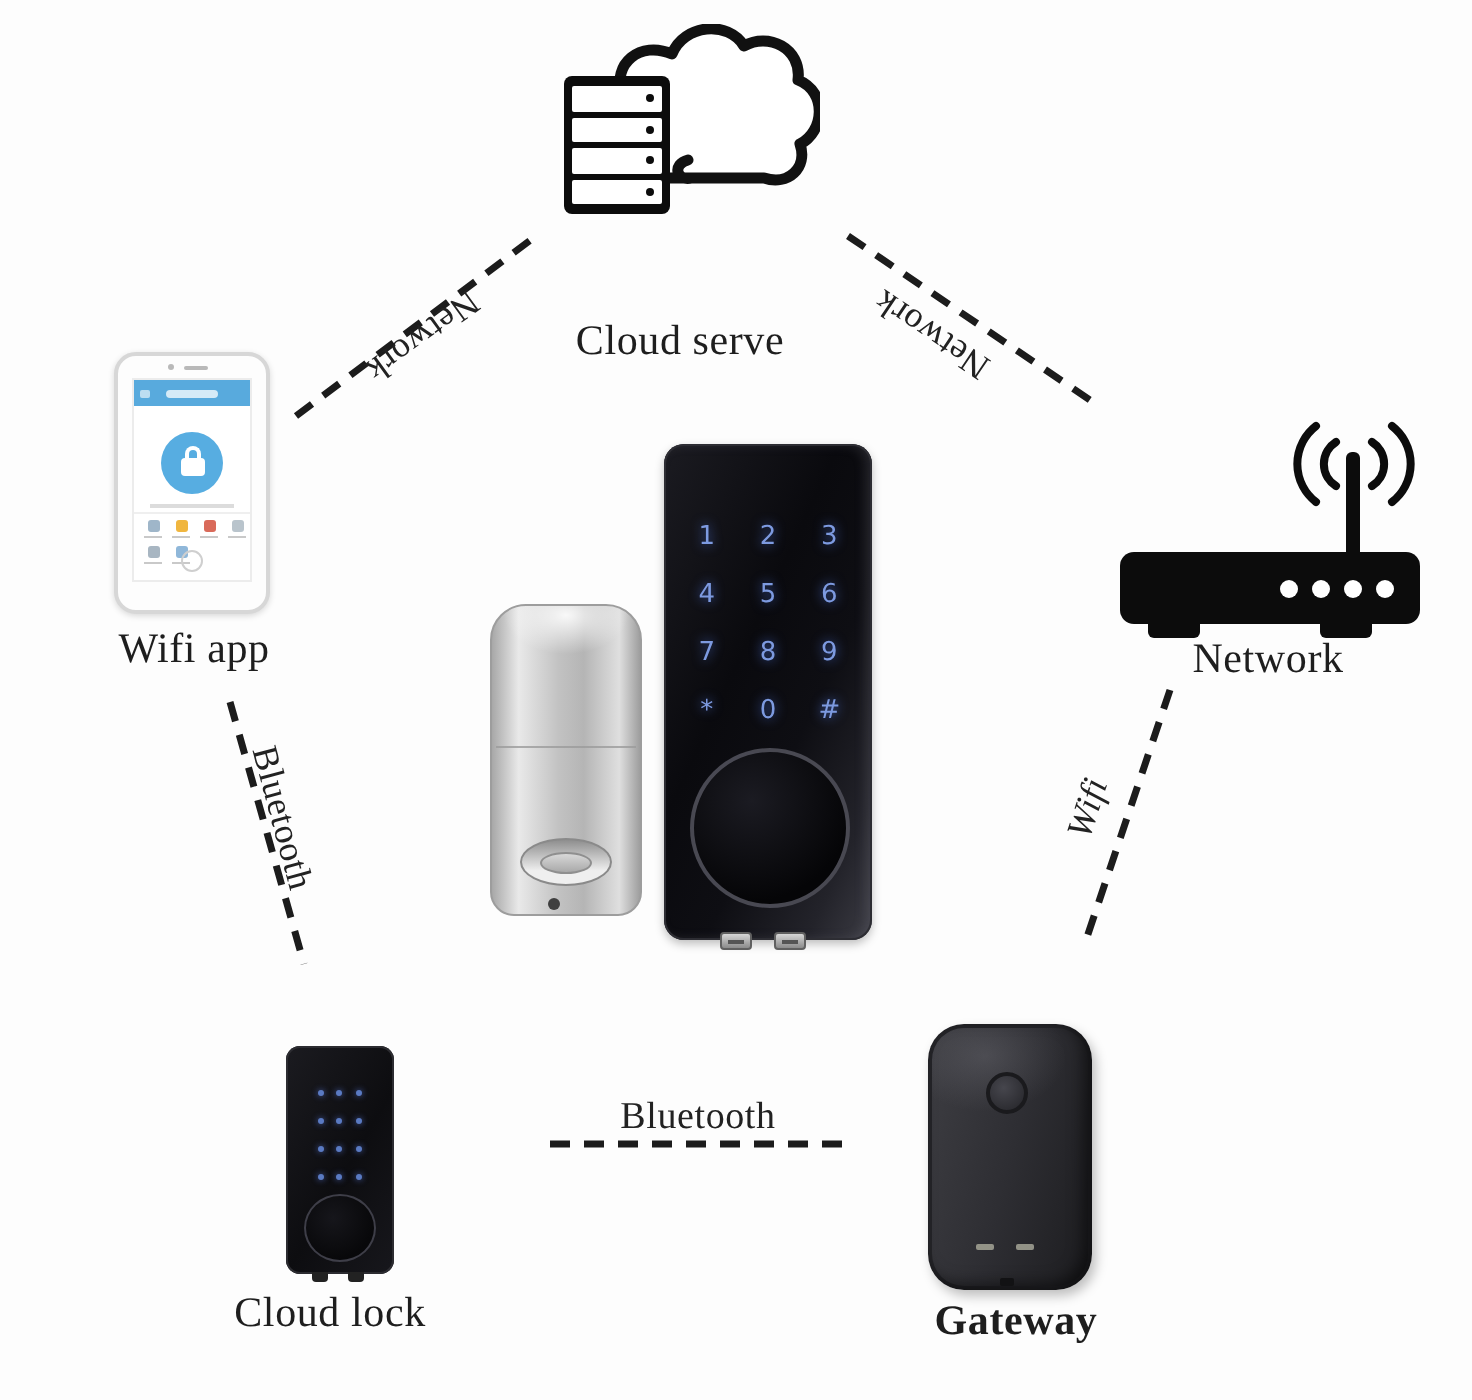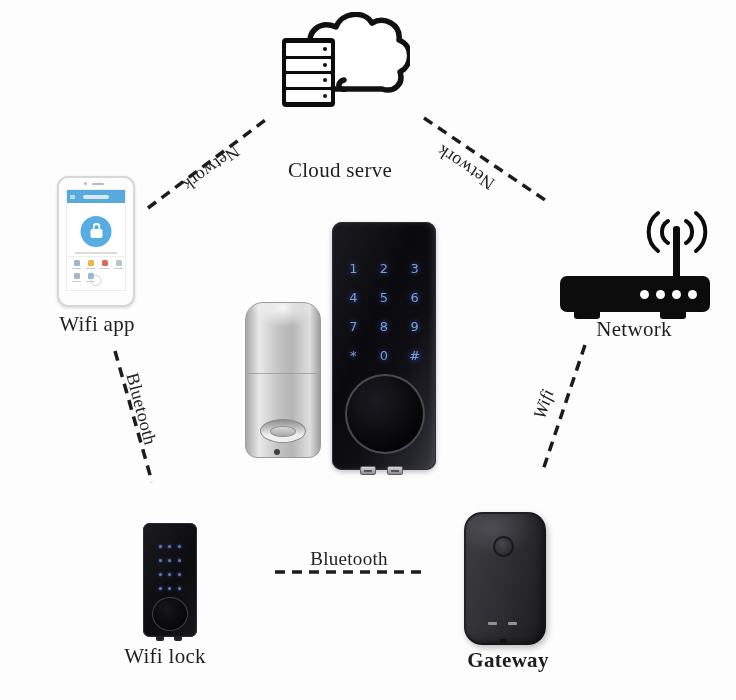--- a/index.html
+++ b/index.html
@@ -306,21 +306,21 @@
         <div class="d"></div>
         <div class="d"></div>
       <div class="d"></div>
         <div class="d"></div>
         <div class="d"></div>
     </div>
     <div class="ring"></div>
     <div class="mfoot mfoot-1"></div>
     <div class="mfoot mfoot-2"></div>
   </div>
-  <div class="node-label" style="left:165px;top:644px;">Wifi lock</div>
+  <div class="node-label" style="left:165px;top:644px;">Cloud lock</div>
 
   <div class="gateway">
     <div class="btn"></div>
     <div class="led led-1"></div>
     <div class="led led-2"></div>
     <div class="notch"></div>
   </div>
   <div class="node-label" style="left:508px;top:648px;font-weight:bold;">Gateway</div>
 
   <div class="conn-label rot-net-left" style="left:211px;top:168px;">Network</div>

